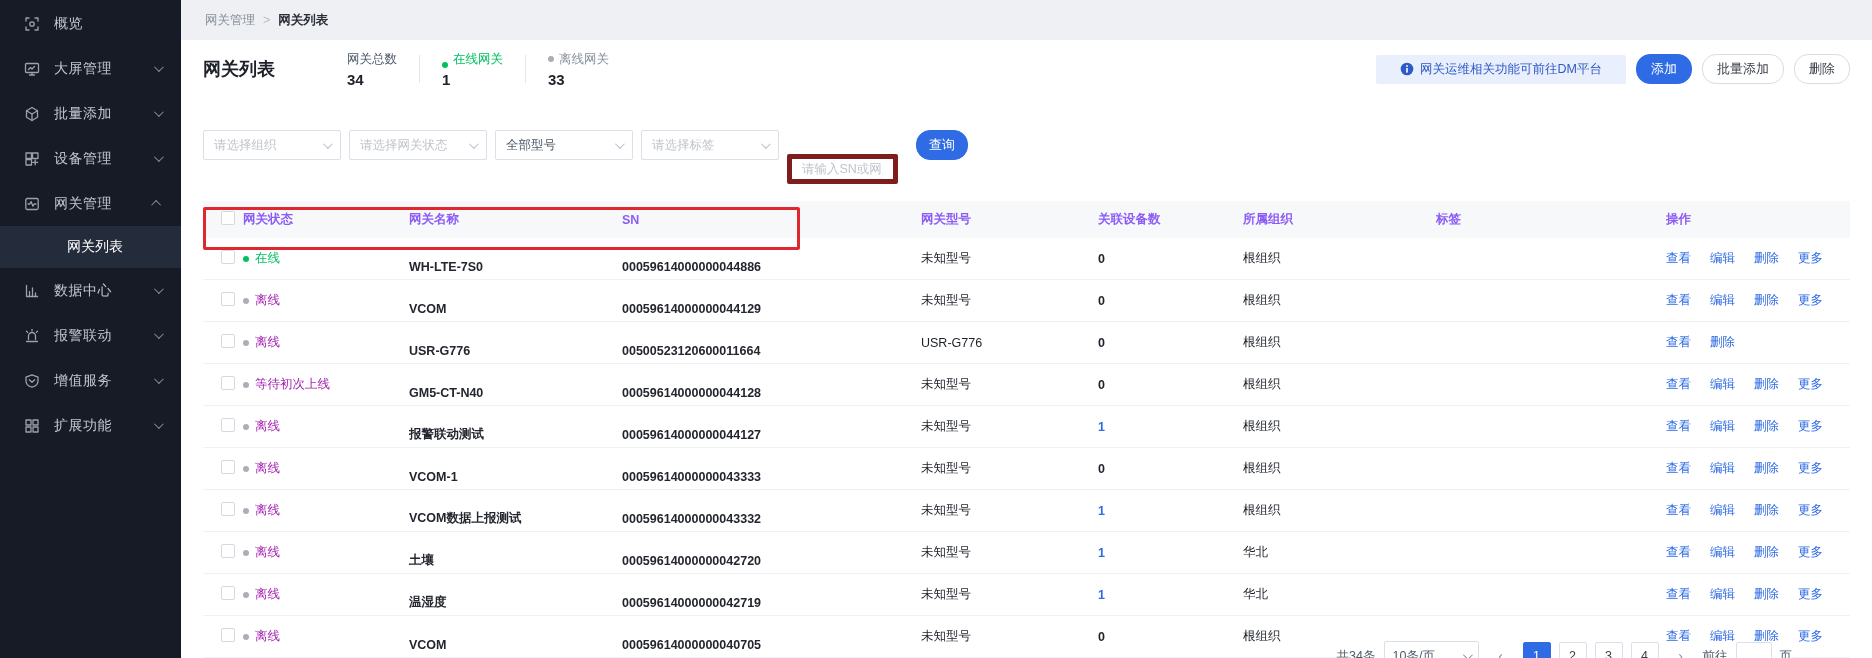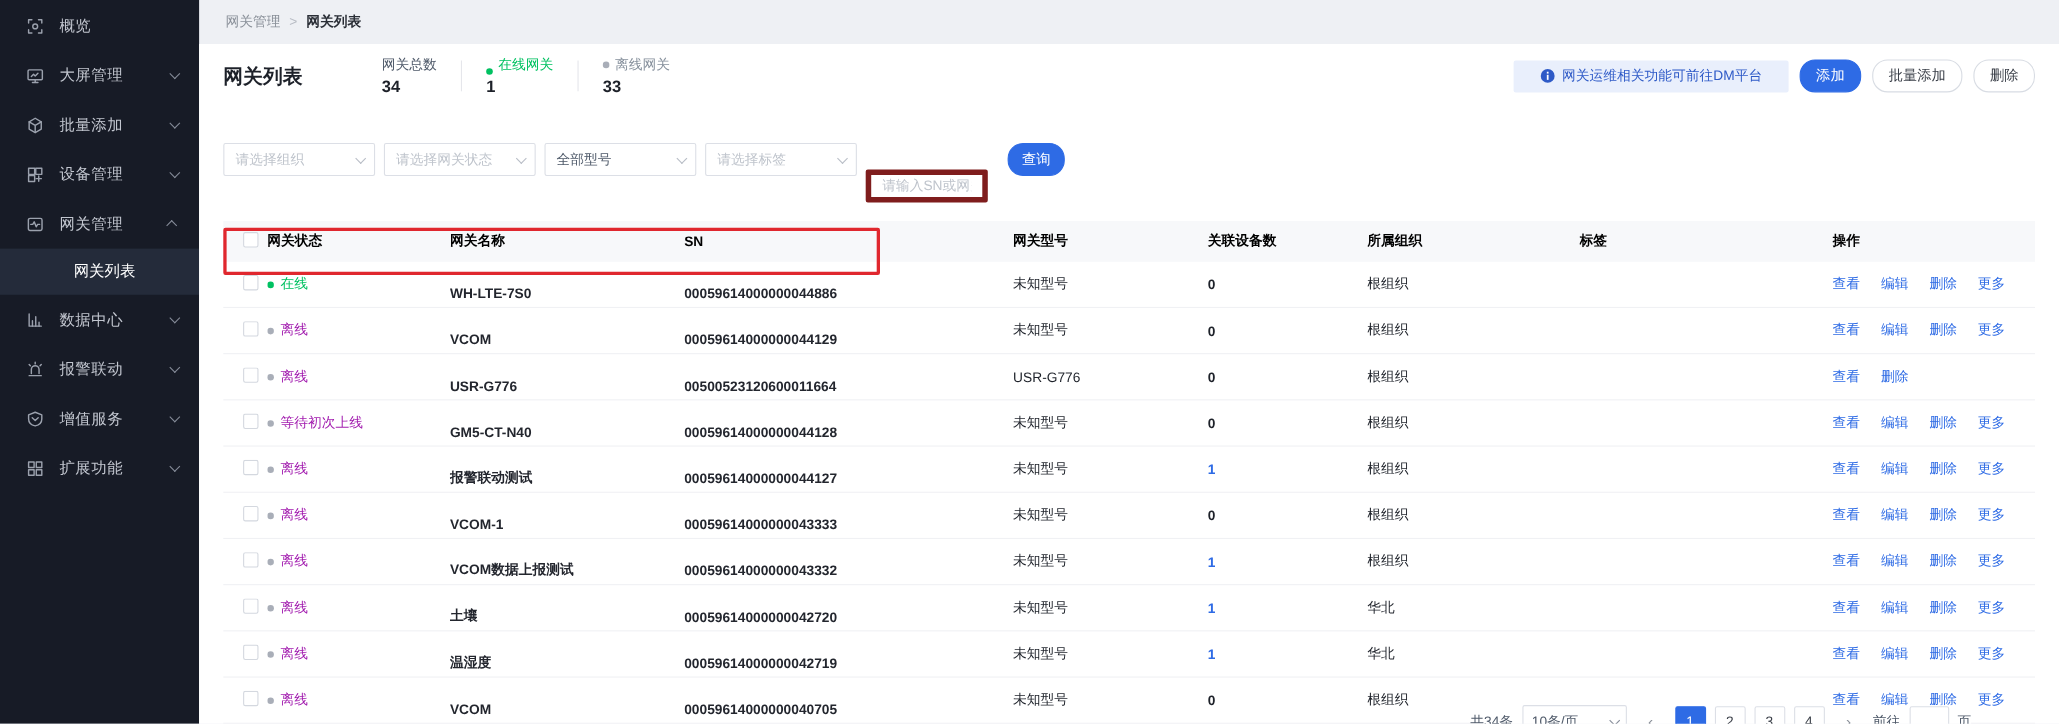--- a/index.html
+++ b/index.html
@@ -54,21 +54,21 @@
   .select .sel-text { flex:1; white-space:nowrap; overflow:hidden; }
   .select.has-value .sel-text { color:#4E5969; }
   .select .chev { border-color:#B8BDC6; }
   .text-input { width:111px; height:30px; border:5px solid #7f1d1d; border-radius:2px; padding:0 10px; font-size:12.5px; color:#4E5969; outline:none; font-family:inherit;margin-top:48px; }
   .text-input::placeholder { color:#BFC4CC; }
   .btn-query { width:52px; padding:0; margin-left:10px; }
 
   
   .table { margin-top:17px; }
   .thead, .trow { display:grid; grid-template-columns:40px 166px 213px 299px 177px 145px 193px 230px 1fr; align-items:center; }
-  .thead { height:37px; background:#F7F8FA; font-size:12.5px; font-weight:700; color:#000000; }
+  .thead { height:37px; background:#F7F8FA; font-size:12.5px; font-weight:700; color:#8b5cf6; }
   .trow { height:42px; border-bottom:1px solid #F0F1F4; font-size:12.5px; }
   .cb { width:14px; height:14px; border:1px solid #D4D8DF; border-radius:2px; background:#fff; display:inline-block; margin-left:18px; cursor:pointer; }
   .cell { overflow:hidden; white-space:nowrap; }
   .c-status { display:flex; align-items:center; gap:6px; }
   .c-status .dot { width:6px; height:6px; border-radius:50%; flex:0 0 6px; }
   .st-online { color:#00C161; } .st-online .dot { background:#00C161; }
   .st-offline, .st-waiting { color:#a21caf; } .st-offline .dot, .st-waiting .dot { background:#A9AEB8; }
   .c-name, .c-sn { font-weight:700; color:#23262E;margin-top:16px; }
   .c-dev { font-weight:700; }
   .c-dev .devlink { color:#2E6BE5; cursor:pointer; }

